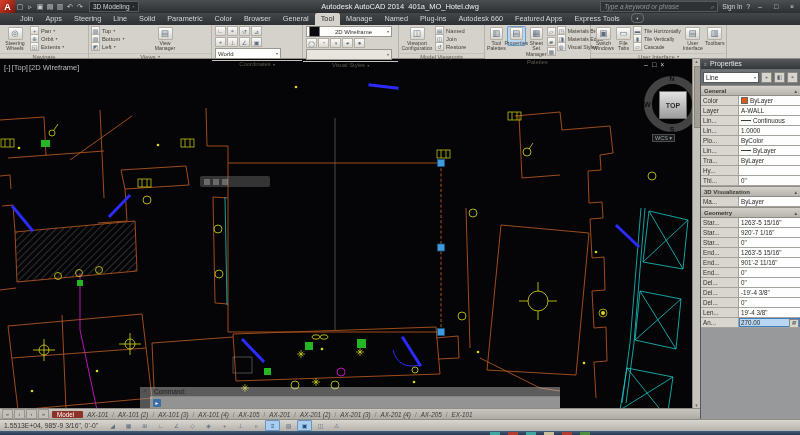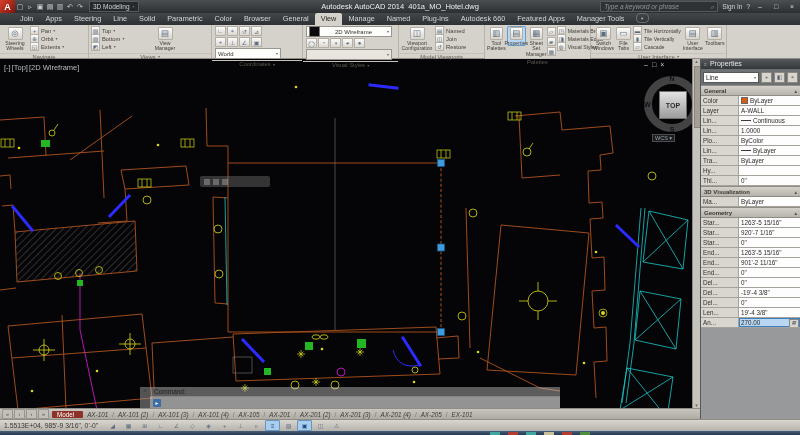--- a/index.html
+++ b/index.html
@@ -180,27 +180,27 @@
 <div class="abs apptabs">
   <div class="rtab">Join</div>
     <div class="rtab">Apps</div>
     <div class="rtab">Steering</div>
     <div class="rtab">Line</div>
     <div class="rtab">Solid</div>
     <div class="rtab">Parametric</div>
     <div class="rtab">Color</div>
     <div class="rtab">Browser</div>
     <div class="rtab">General</div>
-    <div class="rtab active">View</div>
+    <div class="rtab active">Tool</div>
     <div class="rtab">Manage</div>
     <div class="rtab">Named</div>
     <div class="rtab">Plug-ins</div>
     <div class="rtab">Autodesk 660</div>
     <div class="rtab">Featured Apps</div>
-    <div class="rtab">Manager Tools</div>
+    <div class="rtab">Express Tools</div>
   <div class="tab-collapse">▾</div>
 </div>
 
 <div class="abs ribbon">
   <div class="rpanel" style="width:88px">
     <div class="rbody">
       <div class="rbig">
         <span class="ricon">◎</span>
         <span>Steering Wheels</span>
       </div>

